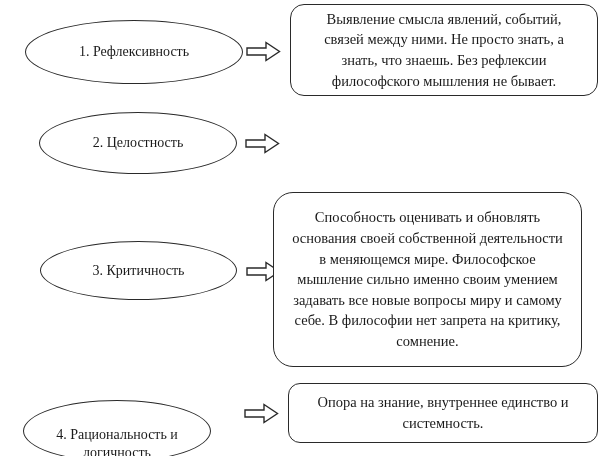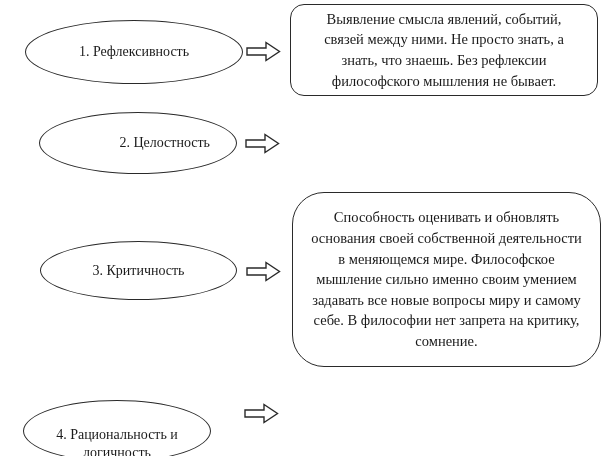--- a/index.html
+++ b/index.html
@@ -52,27 +52,27 @@
     fill: var(--background);
     stroke: var(--stroke);
     stroke-width: 1.4;
     stroke-linejoin: miter;
   }
   
   .e1 { left: 25px;  top: 20px;  width: 218px; height: 64px; }
   .a1 { left: 246px; top: 40px; }
   .b1 { left: 290px; top: 4px;   width: 308px; height: 92px;  border-radius: 14px; }
   
-  .e2 { left: 39px;  top: 112px; width: 198px; height: 62px; justify-content: flex-end; }
+  .e2 { left: 39px;  top: 112px; width: 198px; height: 62px; }
   .a2 { left: 245px; top: 132px; }
   .b2 { left: 290px; top: 103px; width: 308px; height: 75px;  border-radius: 14px; }
   
   .e3 { left: 40px;  top: 241px; width: 197px; height: 59px; }
   .a3 { left: 246px; top: 260px; }
-  .b3 { left: 292px; top: 192px; width: 309px; height: 175px; border-radius: 32px; }
+  .b3 { left: 273px; top: 192px; width: 309px; height: 175px; border-radius: 20px; }
   
   .e4 { left: 23px;  top: 400px; width: 188px; height: 62px; align-items: flex-end; }
   .a4 { left: 244px; top: 402px; }
   .b4 { left: 288px; top: 383px; width: 310px; height: 60px;  border-radius: 12px; }
 </style>
 </head>
 <body>
 
 <div class="canvas">
 
@@ -102,14 +102,17 @@
   <div class="desc-box b3">
     <span>Способность оценивать и обновлять основания своей собственной деятельности в меняющемся мире. Философское мышление сильно именно своим умением задавать все новые вопросы миру и самому себе. В философии нет запрета на критику, сомнение.</span>
   </div>
 
   <div class="ellipse e4">
     <span>4. Рациональность и логичность</span>
   </div>
   <svg class="arrow a4" viewBox="0 0 35 23" aria-hidden="true">
     <polygon points="1,8 20,8 20,2.5 33.5,11.5 20,20.5 20,15 1,15"></polygon>
   </svg>
+  <div class="desc-box b4">
+    <span>Опора на знание, внутреннее единство и системность.</span>
+  </div>
 
 </div>
 
 </body></html>

